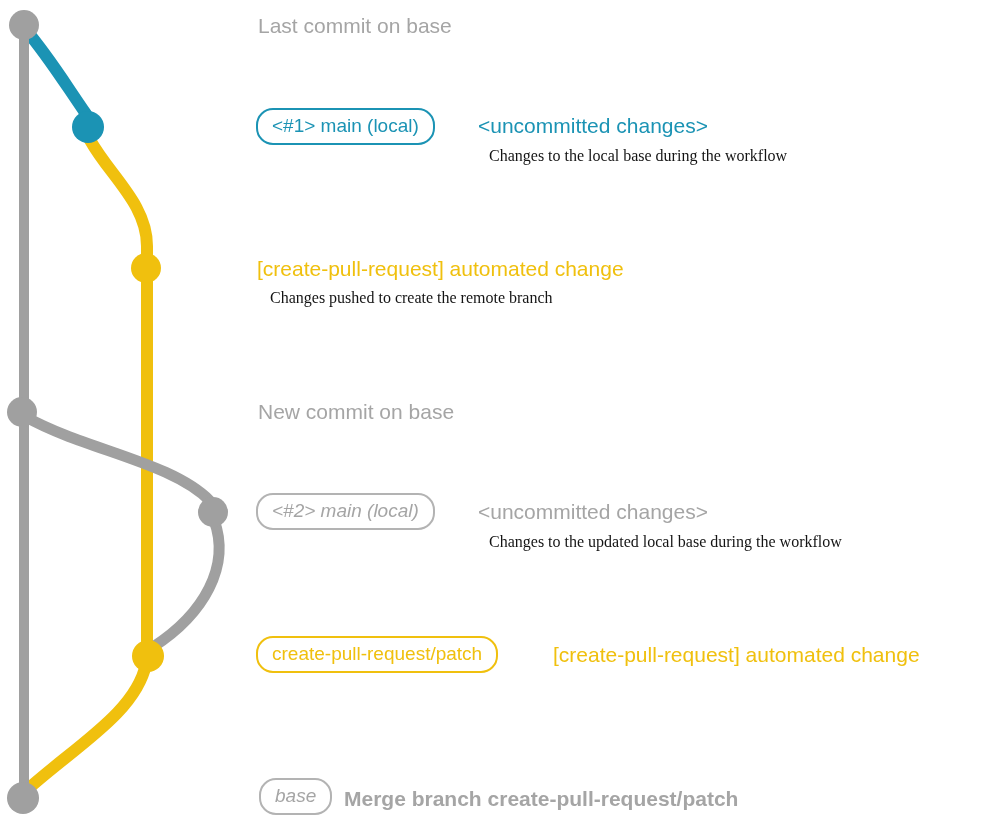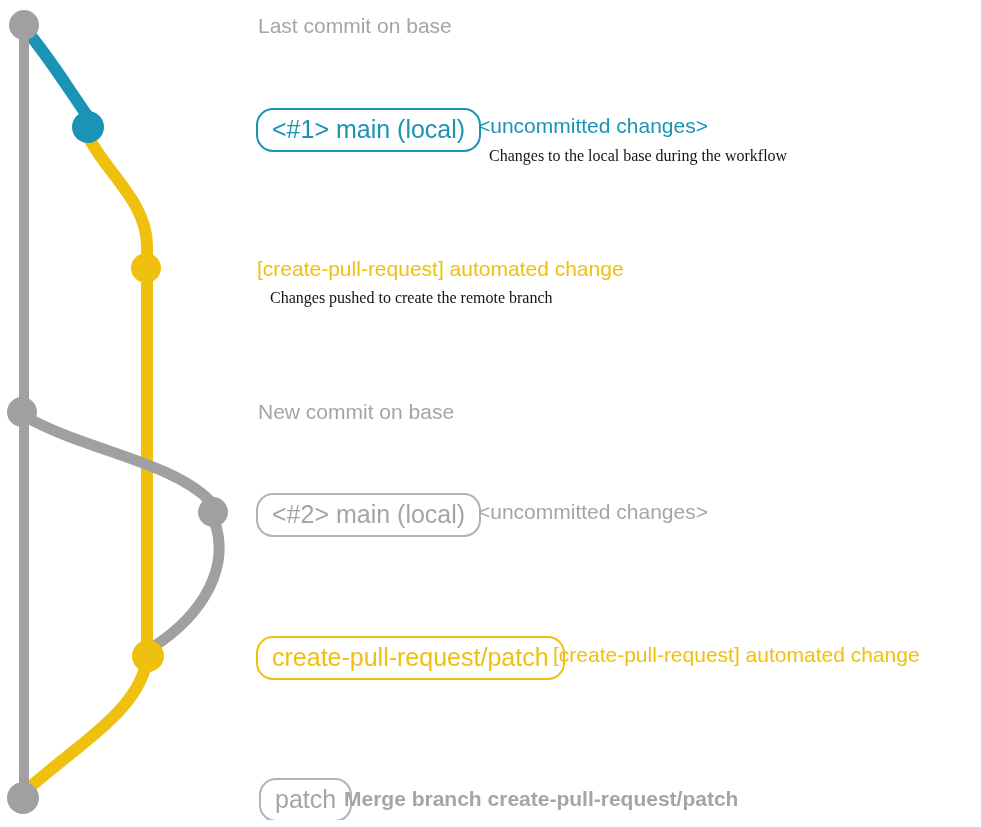--- a/index.html
+++ b/index.html
@@ -26,26 +26,26 @@
   .lg { font-size: 21px; line-height: 1.15; }
   .gray-text   { color: var(--gray-text); }
   .blue-text   { color: var(--blue); }
   .yellow-text { color: var(--yellow); }
 
   .badge {
     display: inline-block;
     border: 2px solid;
     border-radius: 17px;
     padding: 6px 14px;
-    font-size: 25px;
+    font-size: 19px;
     line-height: 1.1;
     background: #ffffff;
   }
   .badge-blue   { border-color: var(--blue);        color: var(--blue); }
-  .badge-gray   { border-color: var(--gray-border); color: var(--gray-text); }
+  .badge-gray   { border-color: var(--gray-border); color: var(--gray-text); font-style: italic; }
   .badge-yellow { border-color: var(--yellow);      color: var(--yellow); }
 
   .caption {
     font-family: "Liberation Serif", serif;
     font-size: 16px;
     color: var(--caption);
   }
 </style>
 </head>
 <body>
@@ -81,20 +81,21 @@
   <div class="ann lg blue-text" style="left:478px; top:114px;">&lt;uncommitted changes&gt;</div>
   <div class="ann caption" style="left:489px; top:147px;">Changes to the local base during the workflow</div>
 
   <div class="ann lg yellow-text" style="left:257px; top:257px;">[create-pull-request] automated change</div>
   <div class="ann lg gray-text" style="left:258px; top:400px;">New commit on base</div>
 
   <div class="ann caption" style="left:270px; top:289px;">Changes pushed to create the remote branch</div>
 
   <span class="ann badge badge-gray" style="left:256px; top:493px;">&lt;#2&gt; main (local)</span>
   <div class="ann lg gray-text" style="left:478px; top:500px;">&lt;uncommitted changes&gt;</div>
+  <div class="ann caption" style="left:489px; top:533px;">Changes to the updated local base during the workflow</div>
 
   <span class="ann badge badge-yellow" style="left:256px; top:636px;">create-pull-request/patch</span>
   <div class="ann lg yellow-text" style="left:553px; top:643px;">[create-pull-request] automated change</div>
 
-  <span class="ann badge badge-gray" style="left:259px; top:778px;">patch</span>
+  <span class="ann badge badge-gray" style="left:259px; top:778px;">base</span>
   <div class="ann lg gray-text" style="left:344px; top:787px;font-weight:bold;">Merge branch create-pull-request/patch</div>
 
 </div>
 
 </body></html>

